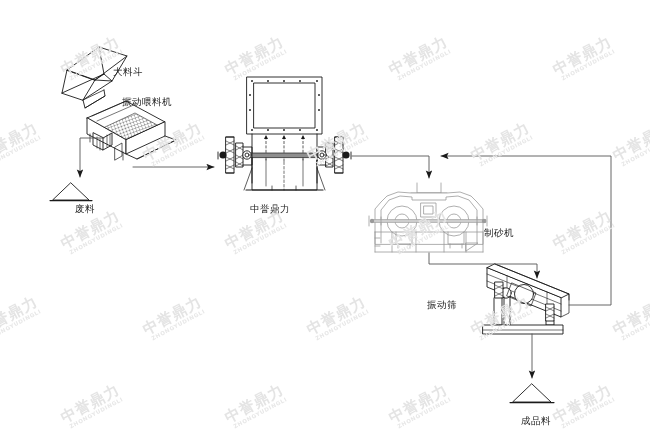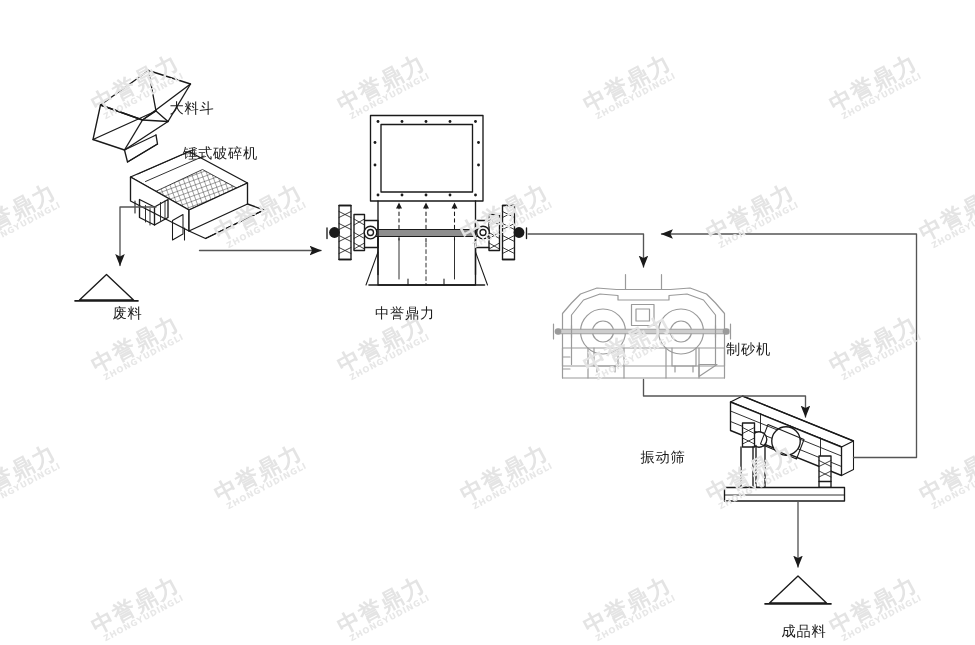--- a/index.html
+++ b/index.html
@@ -386,20 +386,20 @@
 
         <path d="M532,334 L532,378" marker-end="url(#ah)"></path>
 
         <path d="M569,305 L611,305 L611,156 L441,156" marker-end="url(#ah)"></path>
       </g>
 
     </g>
   </svg>
 
   <div class="lbl" style="left:113px;top:66px">大料斗</div>
-  <div class="lbl" style="left:122px;top:96px">锤式破碎机</div>
+  <div class="lbl" style="left:122px;top:96px">振动喂料机</div>
   <div class="lbl" style="left:75px;top:203px">废料</div>
   <div class="lbl" style="left:250px;top:203px">中誉鼎力</div>
   <div class="lbl" style="left:484px;top:227px">制砂机</div>
   <div class="lbl" style="left:427px;top:299px">振动筛</div>
   <div class="lbl" style="left:521px;top:415px">成品料</div>
 
 </div>
 
 </body></html>

